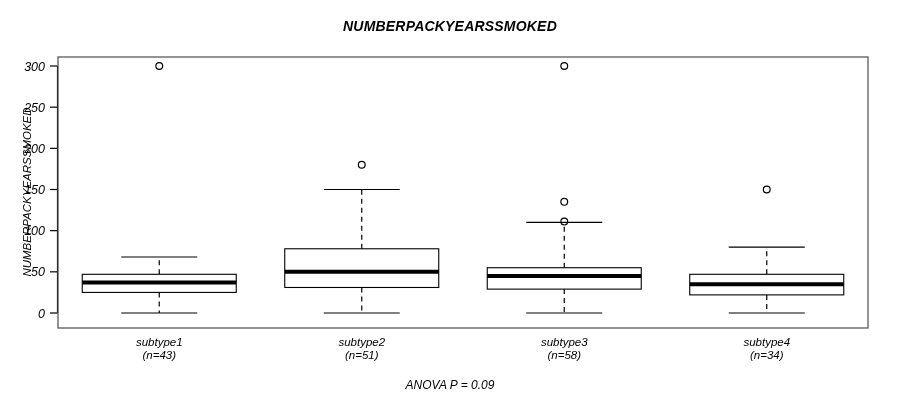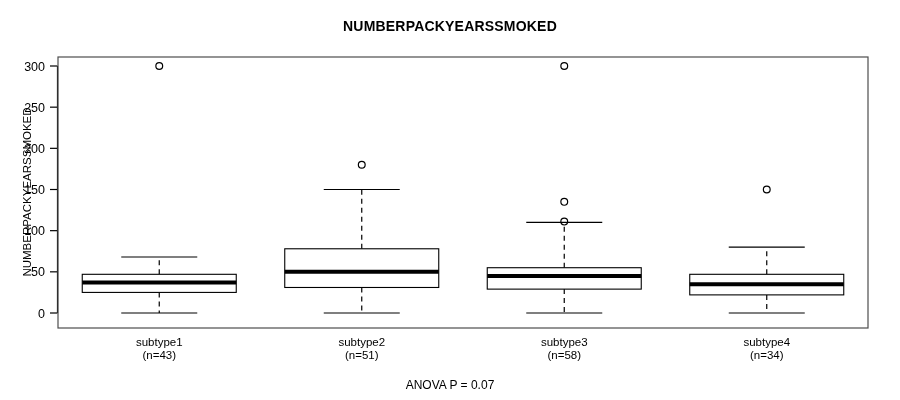--- a/index.html
+++ b/index.html
@@ -11,20 +11,21 @@
     width: 900px;
     height: 400px;
     font-family: "Liberation Sans", sans-serif;
     color: #000000;
     overflow: hidden;
   }
   #root {
     position: relative;
     width: 900px;
     height: 400px;
+    font-style: italic;
   }
   .plot-title {
     position: absolute;
     left: 0;
     top: 18px;
     width: 900px;
     text-align: center;
     font-size: 14px;
     font-weight: bold;
     letter-spacing: 0.2px;
@@ -139,15 +140,15 @@
         <text x="159.25" y="359" class="cat-label" text-anchor="middle">(n=43)</text>
         <text x="361.75" y="346" class="cat-label" text-anchor="middle">subtype2</text>
         <text x="361.75" y="359" class="cat-label" text-anchor="middle">(n=51)</text>
         <text x="564.25" y="346" class="cat-label" text-anchor="middle">subtype3</text>
         <text x="564.25" y="359" class="cat-label" text-anchor="middle">(n=58)</text>
         <text x="766.75" y="346" class="cat-label" text-anchor="middle">subtype4</text>
         <text x="766.75" y="359" class="cat-label" text-anchor="middle">(n=34)</text>
       </g>
   </svg>
 
-  <div class="footer-note">ANOVA P = 0.07</div>
+  <div class="footer-note">ANOVA P = 0.09</div>
 
 </div>
 
 </body></html>

